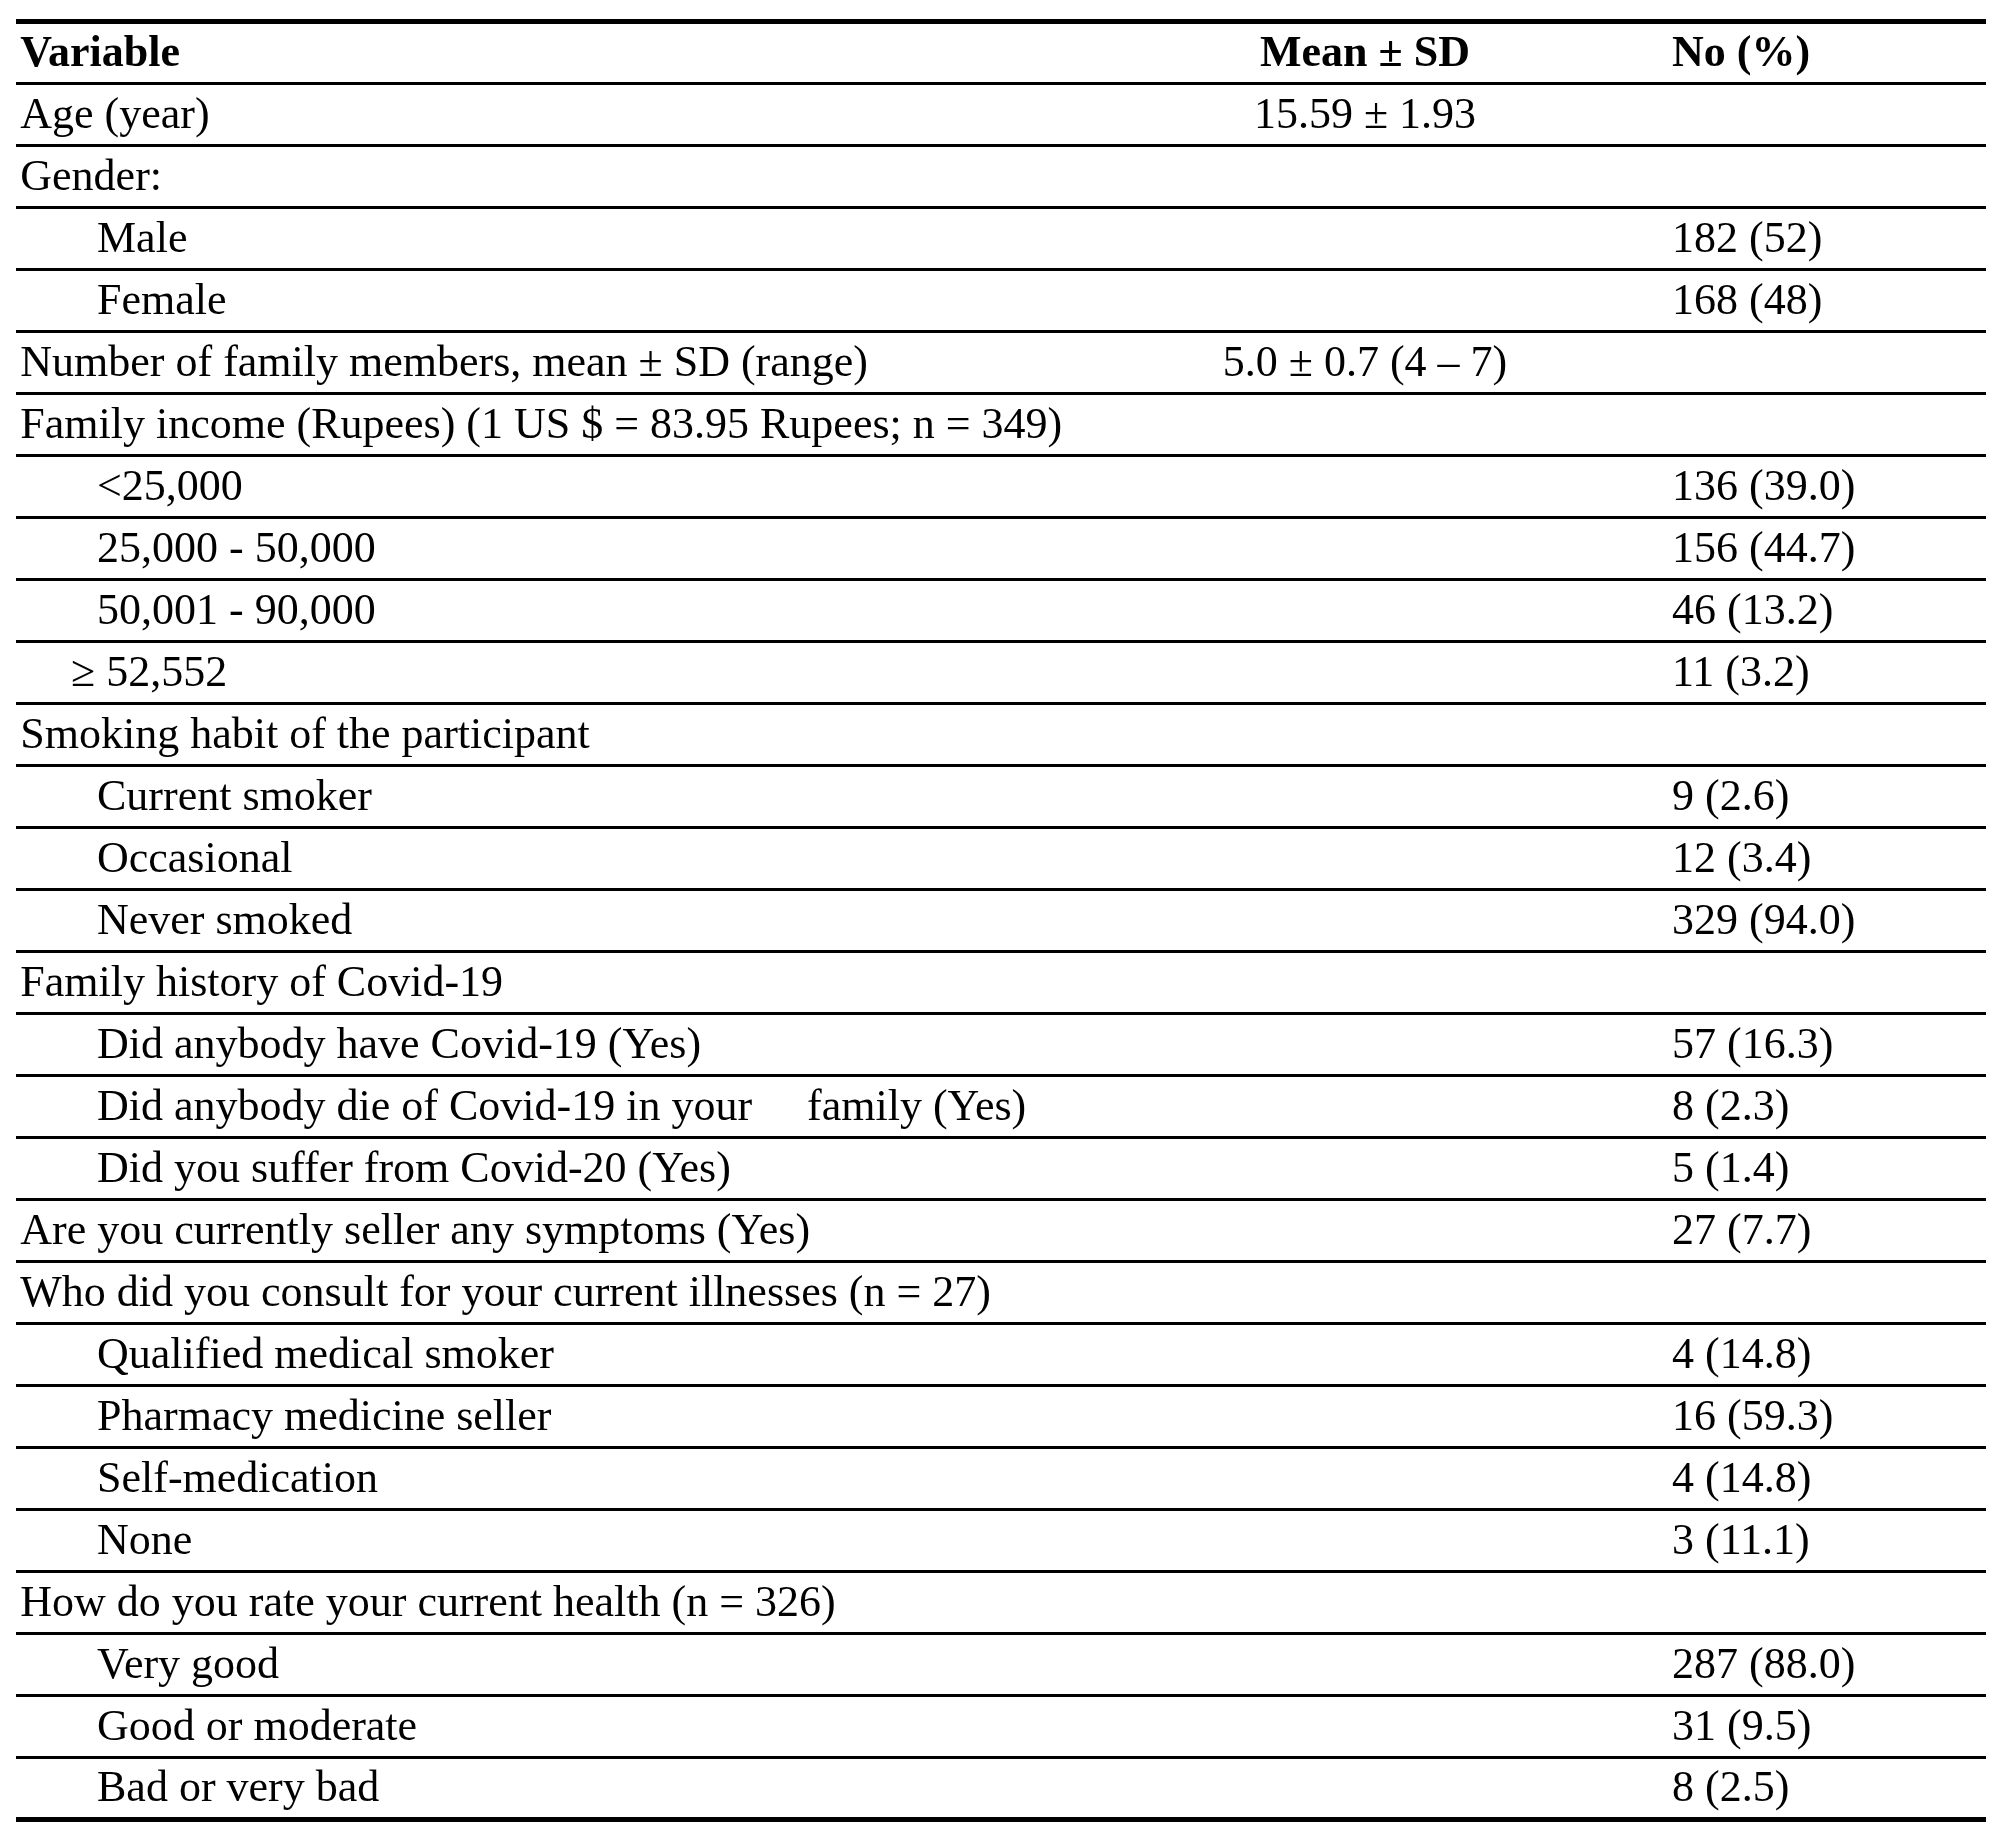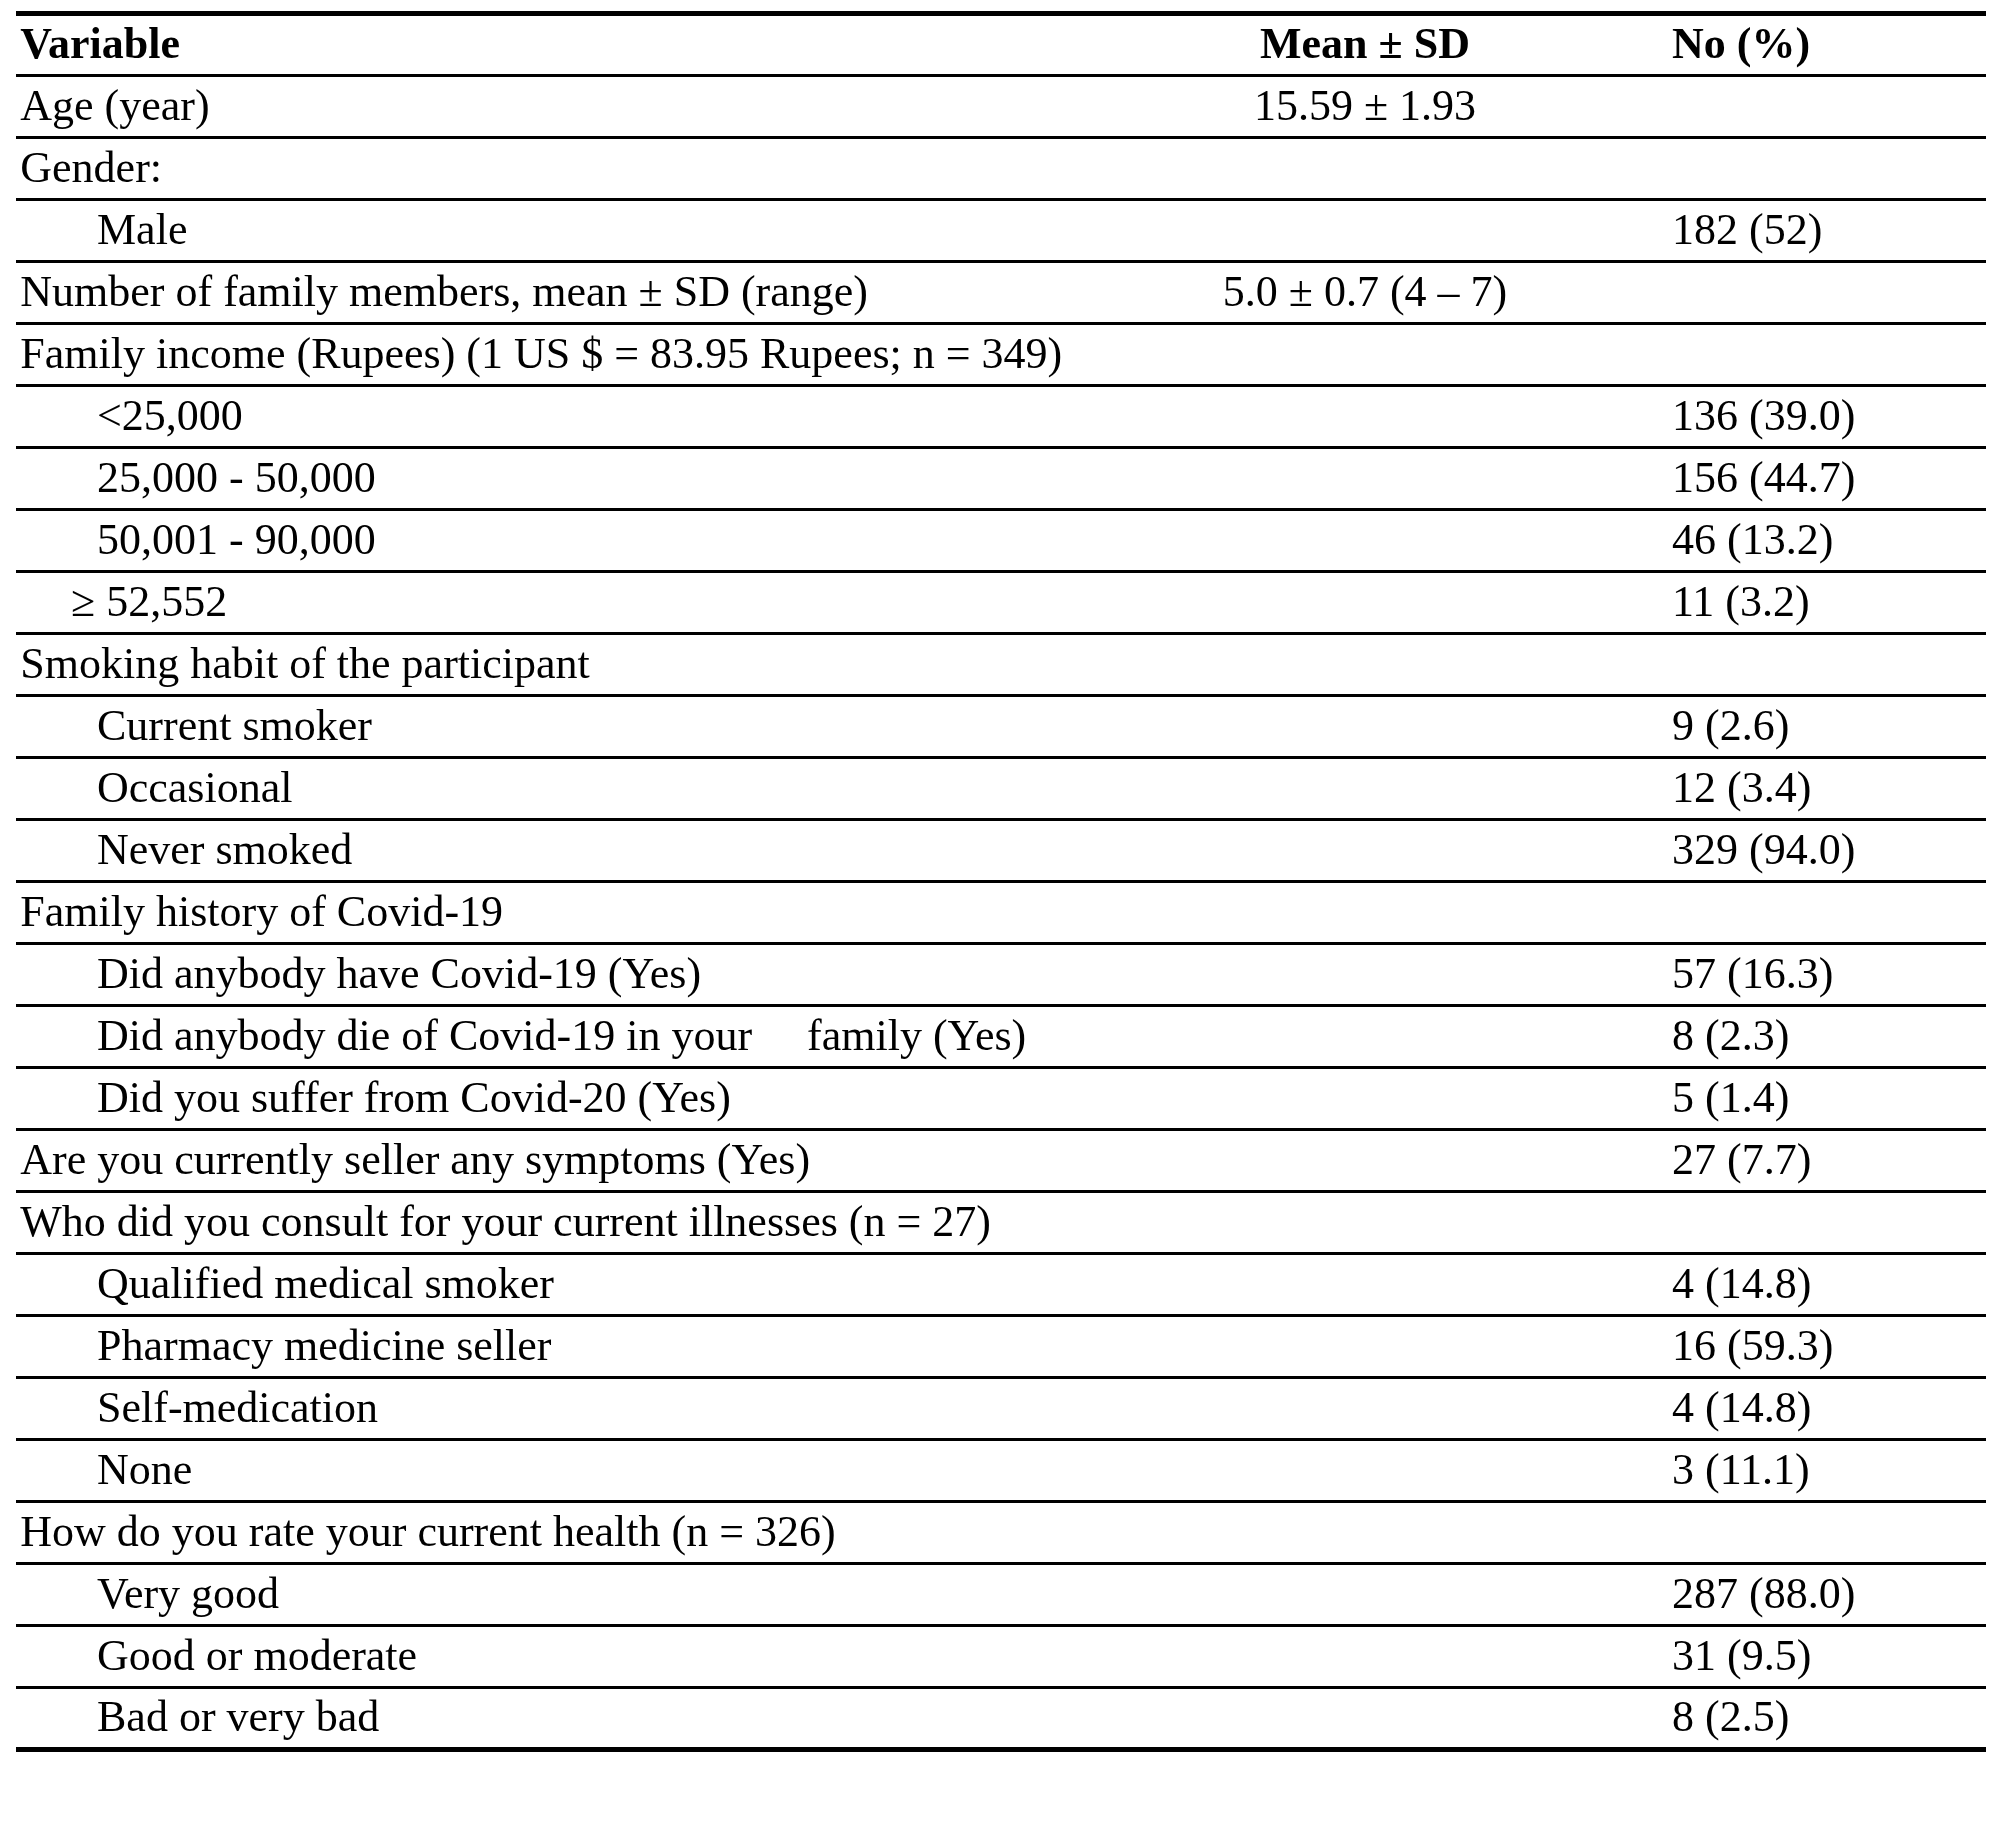--- a/index.html
+++ b/index.html
@@ -11,20 +11,21 @@
     width: 2005px;
     height: 1844px;
     position: relative;
     font-family: "Liberation Serif", "DejaVu Serif", serif;
     color: #000000;
   }
   .page {
     position: absolute;
     inset: 0;
     background: #ffffff;
+    margin-top: 8px;
   }
   table.paper-table {
     position: absolute;
     left: 16px;
     top: 11.2px;
     width: 1970px;
     border-collapse: collapse;
     table-layout: fixed;
     border-top: 5.9px solid #000;
     border-bottom: 5.3px solid #000;
@@ -71,20 +72,24 @@
           <td class="col-mean"><span>15.59 ± 1.93</span></td>
           <td class="col-no"></td>
         </tr>
         <tr>
           <td class="col-var" colspan="2"><span>Gender:</span></td>
           <td class="col-no"></td>
         </tr>
         <tr>
           <td class="col-var indent-1" colspan="2"><span>Male</span></td>
           <td class="col-no"><span>182 (52)</span></td>
+        </tr>
+        <tr>
+          <td class="col-var indent-1" colspan="2"><span>Female</span></td>
+          <td class="col-no"><span>168 (48)</span></td>
         </tr>
         <tr>
           <td class="col-var"><span>Number of family members, mean ± </span><span class="it">SD</span><span> (range)</span></td>
           <td class="col-mean"><span>5.0 ± 0.7 (4 – 7)</span></td>
           <td class="col-no"></td>
         </tr>
         <tr>
           <td class="col-var" colspan="2"><span>Family income (Rupees) (1 US $ = 83.95 Rupees; </span><span class="it">n</span><span> = 349)</span></td>
           <td class="col-no"></td>
         </tr>

